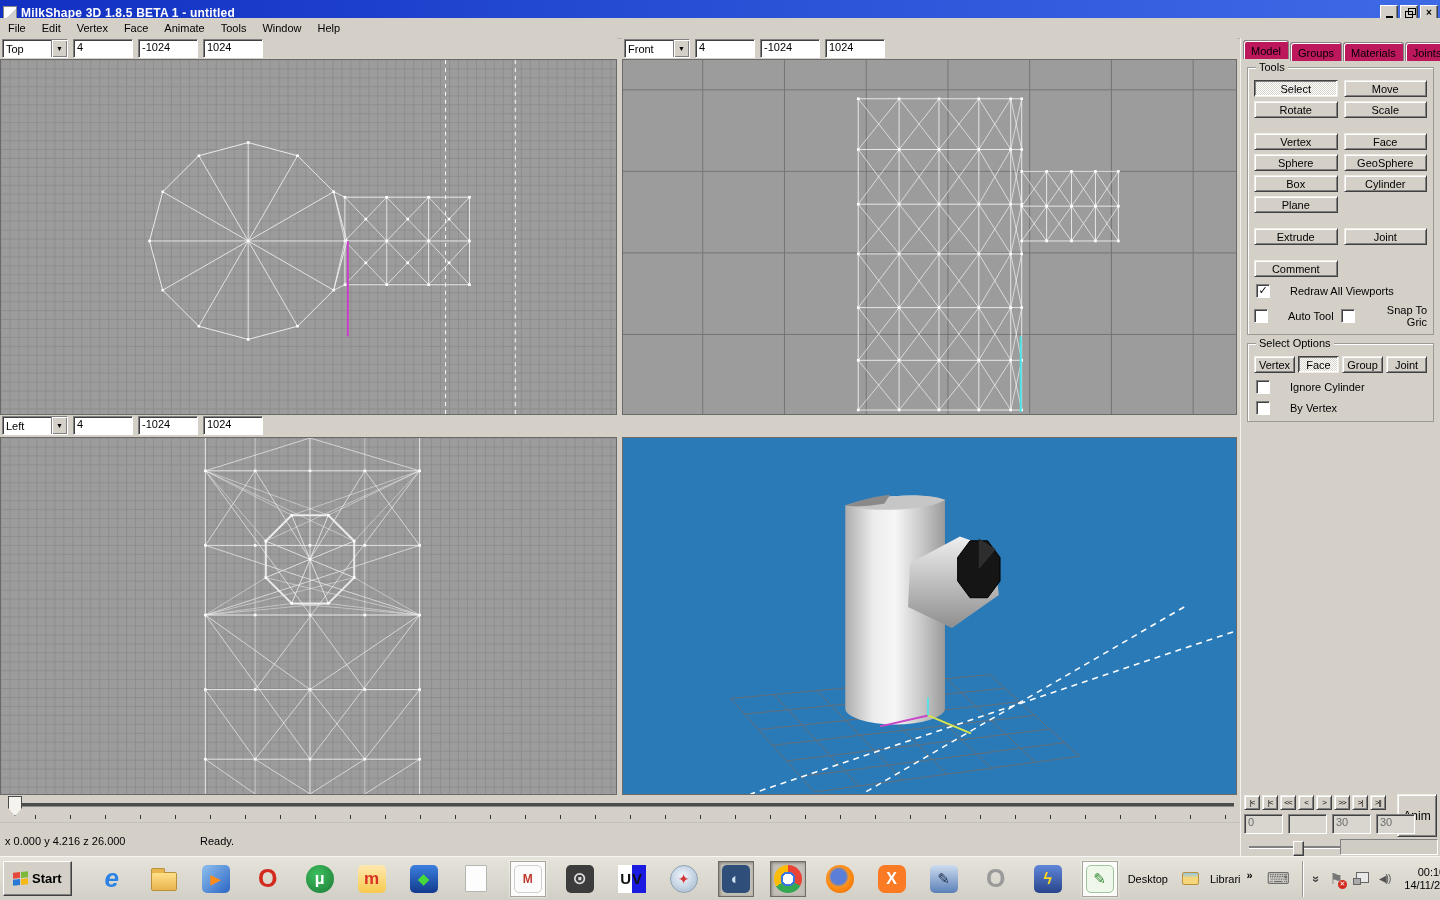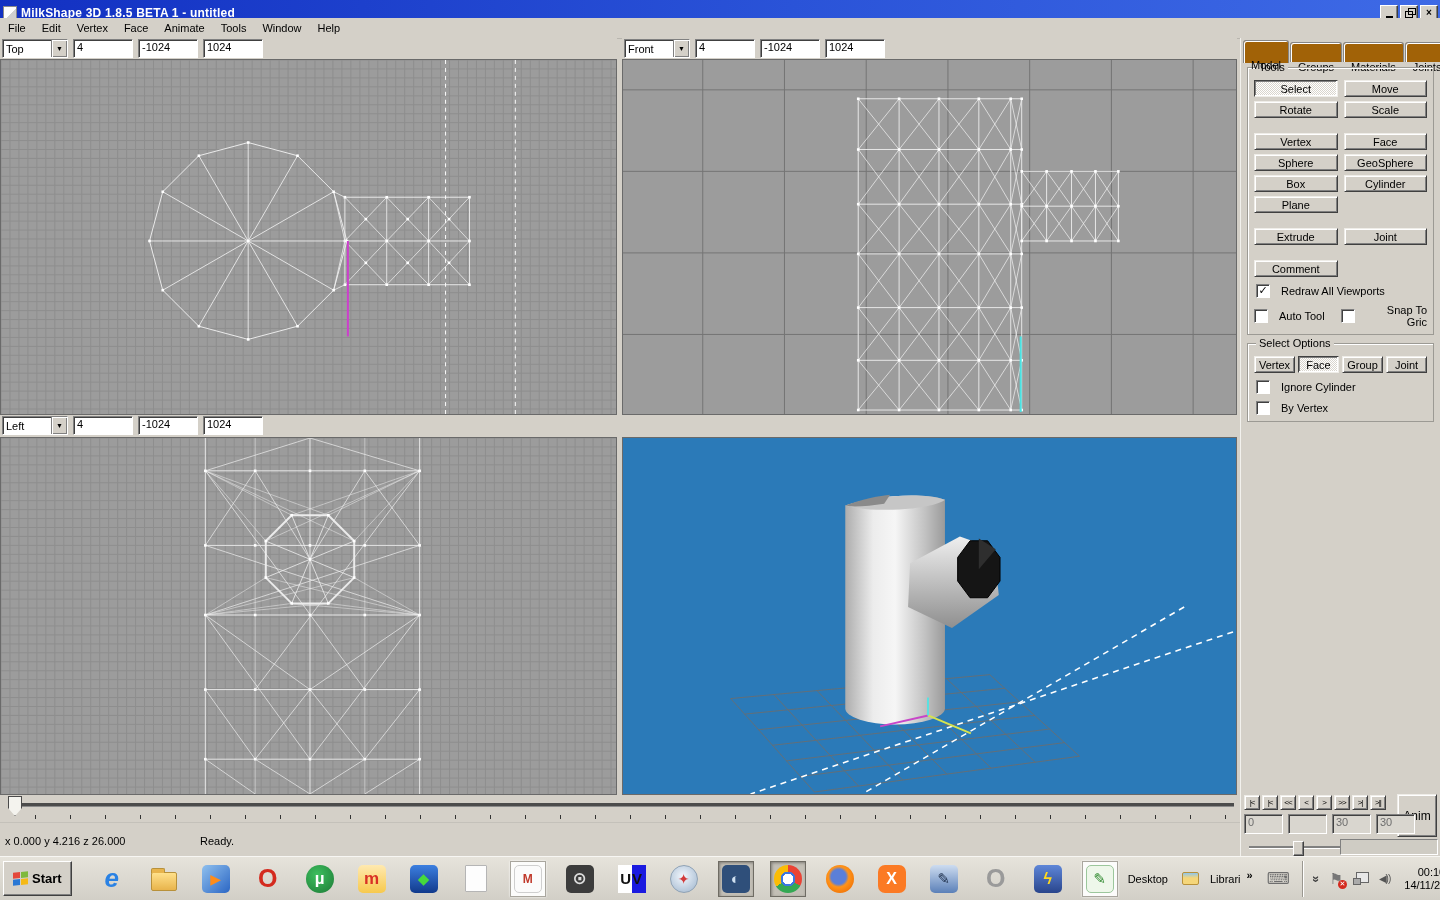--- a/index.html
+++ b/index.html
@@ -34,38 +34,38 @@
   .vfield{width:52px;height:15px;background:#fff;border:1px solid;border-color:#808080 #fff #fff #808080;
     box-shadow:inset 1px 1px 0 #404040;padding:1px 3px;box-sizing:content-box;}
   
   .canvas{position:absolute;background:#9c9c9c;border:1px solid #6a6a6a;box-sizing:border-box;}
   .canvas svg{display:block;width:100%;height:100%;}
   #vc-3d{background:#2b7ab8;}
   
   #side-panel{position:absolute;left:1240px;top:38px;width:200px;height:818px;background:#d4d0c8;
     border-left:1px solid #f2f1ed;box-sizing:border-box;}
   .tabs{display:flex;padding:2px 2px 0 2px;height:19px;}
-  .tab{border:1px solid #868686;border-bottom:none;border-radius:3px 3px 0 0;padding:18px 7px 1px;
-    background:#a16207;position:relative;top:2px;margin-right:1px;box-shadow:inset 1px 1px 0 #fff;cursor:default;white-space:nowrap;}
+  .tab{border:1px solid #868686;border-bottom:none;border-radius:3px 3px 0 0;padding:4px 7px 1px;
+    background:#be185d;position:relative;top:2px;margin-right:1px;box-shadow:inset 1px 1px 0 #fff;cursor:default;white-space:nowrap;}
   .tab.active{top:0;padding-bottom:4px;z-index:2;}
   .tab-sep{flex:1;border-bottom:1px solid #868686;}
   .group{position:relative;border:1px solid #9c9a94;box-shadow:inset 1px 1px 0 #ffffff;
     margin:8px 6px 0 6px;padding:12px 6px 6px 6px;}
   .group .legend{position:absolute;top:-7px;left:8px;background:#d4d0c8;padding:0 3px;}
   .btn{background:#d4d0c8;border:1px solid;border-color:#efede8 #404040 #404040 #efede8;
     box-shadow:inset 1px 1px 0 #fff,inset -1px -1px 0 #808080;
     font:11px "Liberation Sans",sans-serif;height:17px;cursor:default;padding:0 2px;white-space:nowrap;}
   .btn.active{border-color:#404040 #efede8 #efede8 #404040;box-shadow:inset -1px -1px 0 #fff,inset 1px 1px 0 #808080;
     background-color:#d9d5cd;
     background-image:linear-gradient(45deg,#fff 25%,transparent 25%,transparent 75%,#fff 75%),
                      linear-gradient(45deg,#fff 25%,transparent 25%,transparent 75%,#fff 75%);
     background-size:2px 2px;background-position:0 0,1px 1px;}
   .tools-grid{display:grid;grid-template-columns:1fr 1fr;gap:4px 6px;}
   .gap2{grid-column:1/3;height:7px;}
-  .cbrow{display:flex;align-items:center;gap:11px;margin:7px 0 0 2px;}
+  .cbrow{display:flex;align-items:center;gap:20px;margin:7px 0 0 2px;}
   .cbrow2{display:flex;margin-top:6px;text-align:right;}
   .cbrow2 .cbrow{margin:0;flex:1;}
   .cb{width:12px;height:12px;background:#fff;border:1px solid;border-color:#808080 #fff #fff #808080;
     box-shadow:inset 1px 1px 0 #404040;display:flex;align-items:center;justify-content:center;
     font-size:11px;line-height:11px;flex:none;}
   .cb[data-checked="true"]::after{content:"✓";font-weight:bold;margin-top:-2px;}
   .so-grid{display:grid;grid-template-columns:1fr 1fr 1fr 1fr;gap:3px;}
   
   .anim-panel{position:absolute;left:0;bottom:0;width:100%;height:63px;}
   .transport{position:absolute;left:3px;top:2px;display:flex;gap:2px;}

